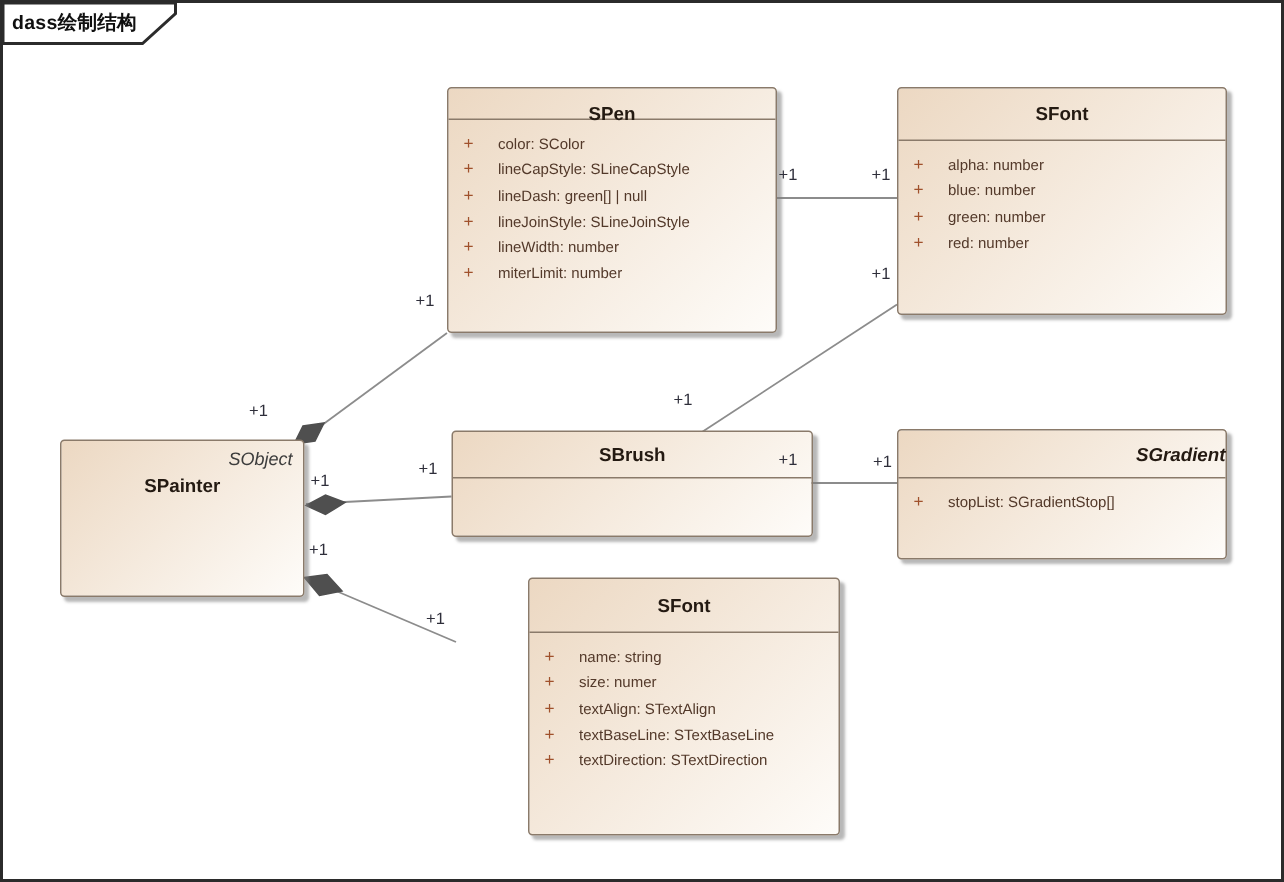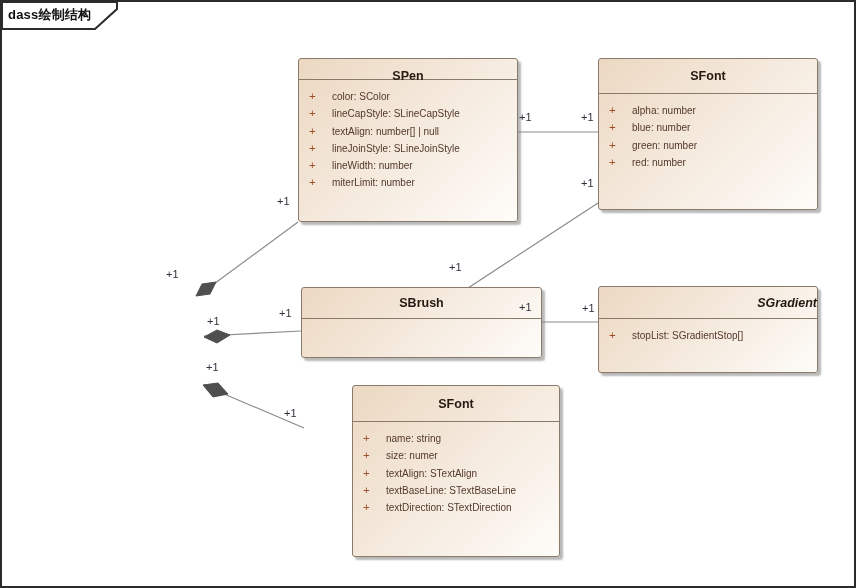--- a/index.html
+++ b/index.html
@@ -62,34 +62,38 @@
     <div class="mult" style="left: 581px; top: 111px;">+1</div>
     <div class="mult" style="left: 449px; top: 261px;">+1</div>
     <div class="mult" style="left: 581px; top: 177px;">+1</div>
     <div class="mult" style="left: 519px; top: 301px;">+1</div>
     <div class="mult" style="left: 582px; top: 302px;">+1</div>
     <div class="uml-class" style="left: 298px; top: 58px; width: 220px; height: 164px;">
       <div class="uml-header with-sep" style="height: 21px; line-height: 35px;">SPen</div>
       <div class="uml-attrs">
         <div class="attr-row"><span class="vis">+</span><span class="atext">color: SColor</span></div>
         <div class="attr-row"><span class="vis">+</span><span class="atext">lineCapStyle: SLineCapStyle</span></div>
-        <div class="attr-row"><span class="vis">+</span><span class="atext">textAlign: number[] | null</span></div>
+        <div class="attr-row"><span class="vis">+</span><span class="atext">lineDash: green[] | null</span></div>
         <div class="attr-row"><span class="vis">+</span><span class="atext">lineJoinStyle: SLineJoinStyle</span></div>
         <div class="attr-row"><span class="vis">+</span><span class="atext">lineWidth: number</span></div>
         <div class="attr-row"><span class="vis">+</span><span class="atext">miterLimit: number</span></div>
       </div>
     </div>
     <div class="uml-class" style="left: 598px; top: 58px; width: 220px; height: 152px;">
       <div class="uml-header with-sep" style="height: 35px; line-height: 35px;">SFont</div>
       <div class="uml-attrs">
         <div class="attr-row"><span class="vis">+</span><span class="atext">alpha: number</span></div>
         <div class="attr-row"><span class="vis">+</span><span class="atext">blue: number</span></div>
         <div class="attr-row"><span class="vis">+</span><span class="atext">green: number</span></div>
         <div class="attr-row"><span class="vis">+</span><span class="atext">red: number</span></div>
       </div>
+    </div>
+    <div class="uml-class" style="left: 40px; top: 293px; width: 163px; height: 105px;">
+      <div class="annotation">SObject</div>
+      <div class="plain-name">SPainter</div>
     </div>
     <div class="uml-class" style="left: 301px; top: 287px; width: 241px; height: 71px;">
       <div class="uml-header with-sep" style="height: 31px; line-height: 31px;">SBrush</div>
     </div>
     <div class="uml-class" style="left: 598px; top: 286px; width: 220px; height: 87px;">
       <div class="uml-header with-sep abstract" style="height: 32px; line-height: 32px;">SGradient</div>
       <div class="uml-attrs">
         <div class="attr-row"><span class="vis">+</span><span class="atext">stopList: SGradientStop[]</span></div>
       </div>
     </div>

